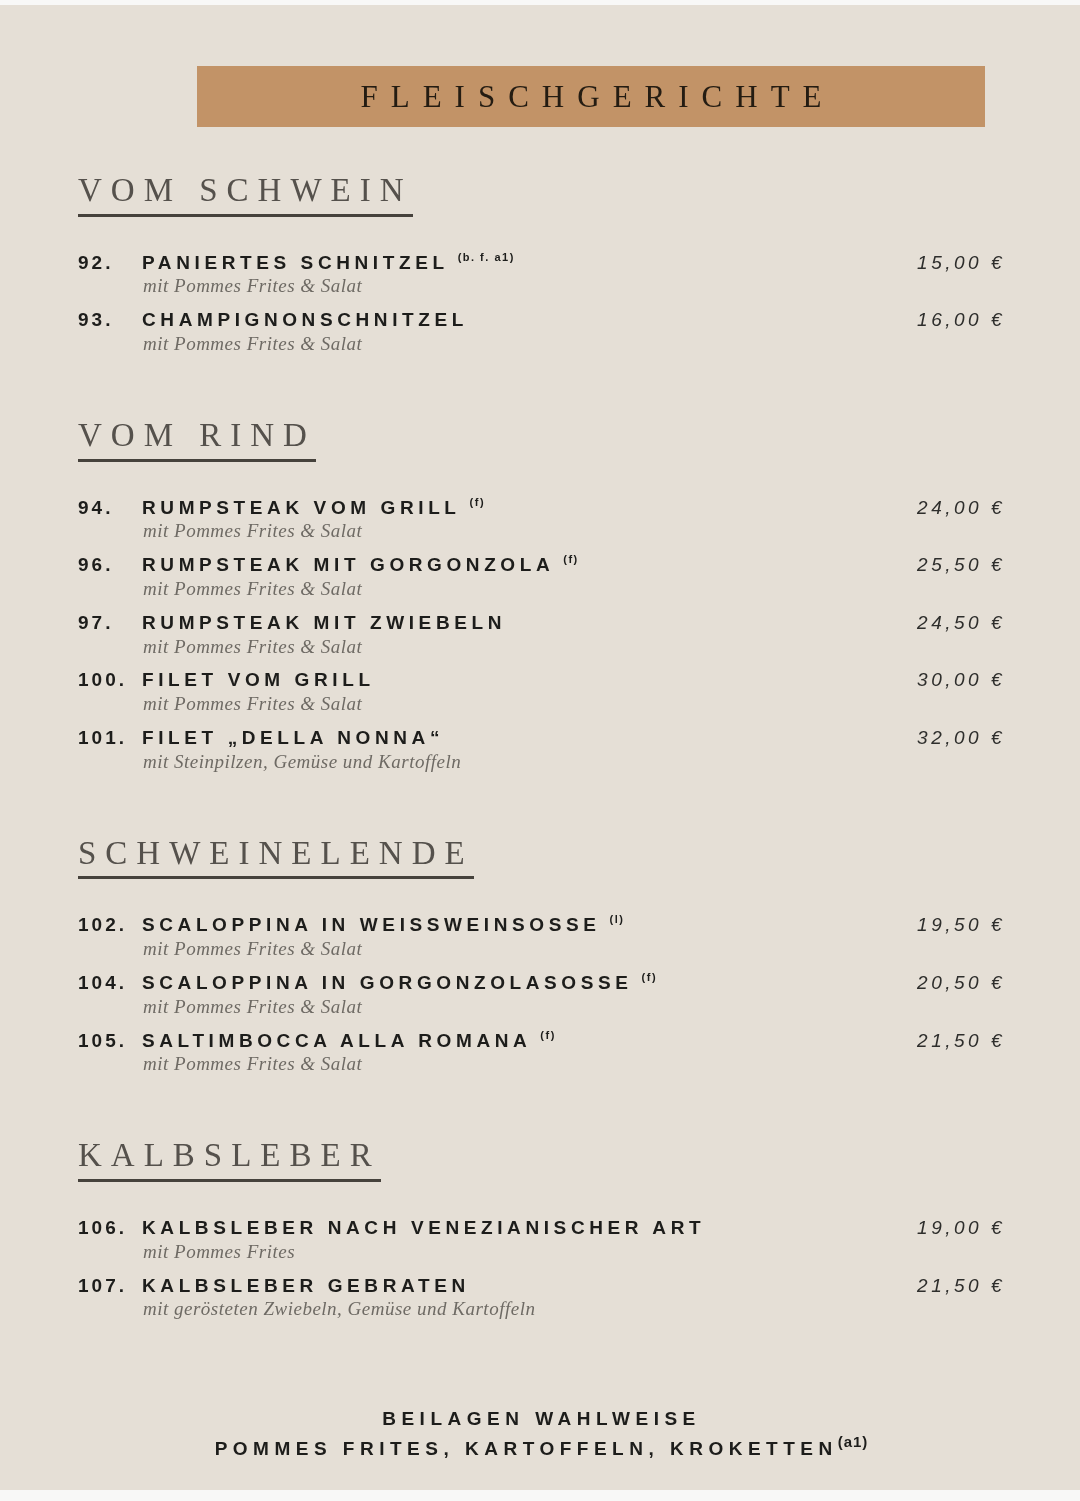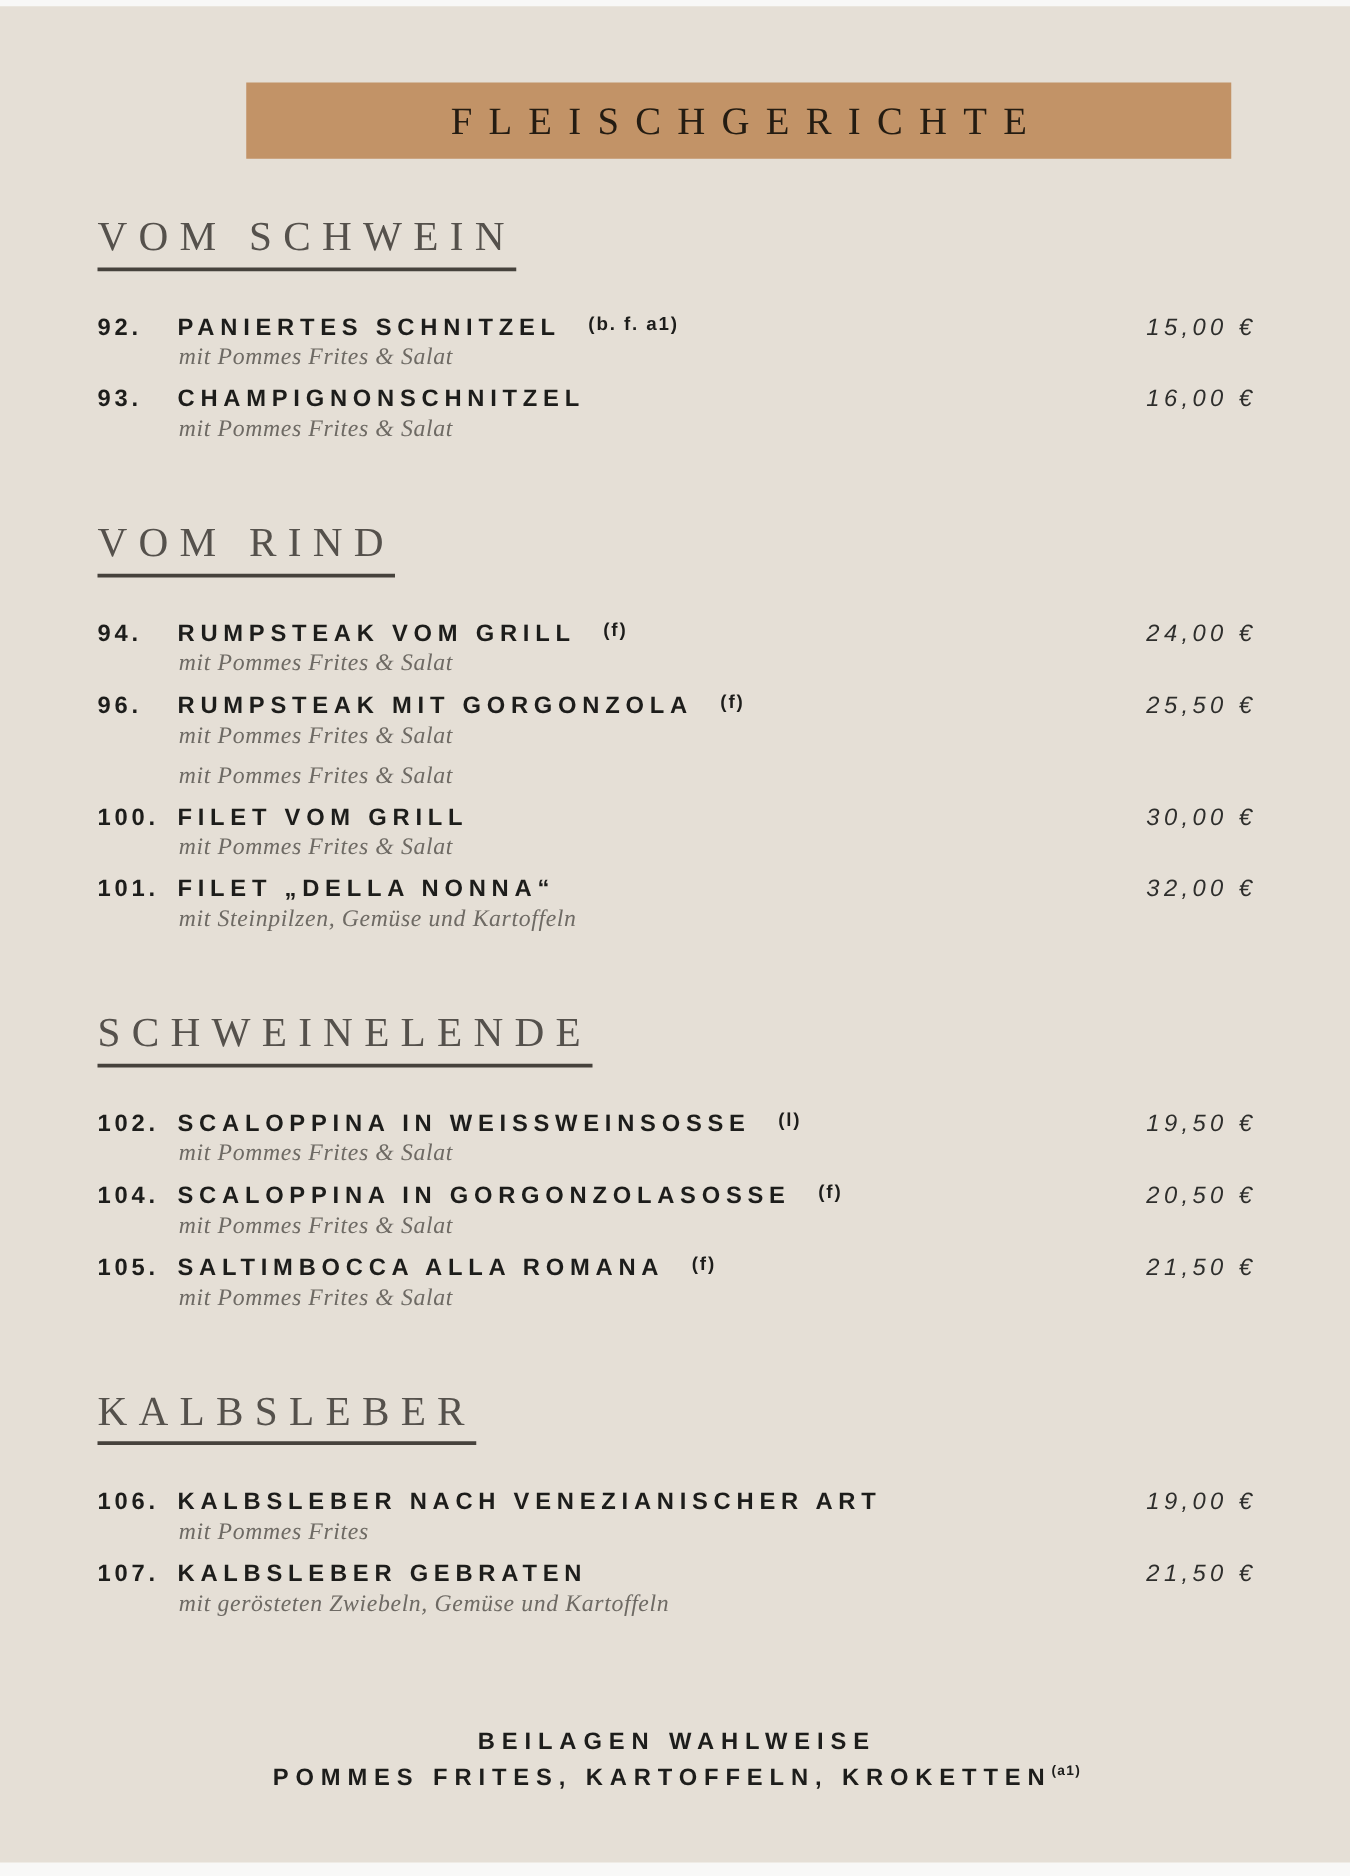--- a/index.html
+++ b/index.html
@@ -42,21 +42,21 @@
   .hpad{margin-top:52px;}
   .items{margin-top:34px;}
   .item{margin-bottom:11px;}
   .item-line{
     display:flex;align-items:flex-start;
     font-size:19px;font-weight:700;color:#1d1d1b;
     letter-spacing:4.6px;line-height:1.25;
   }
   .num{min-width:64px;letter-spacing:3px;}
   .note{
-    font-size:15px;letter-spacing:1.5px;margin-left:22px;
+    font-size:11px;letter-spacing:1.5px;margin-left:9px;
     font-weight:700;color:#1d1d1b;white-space:nowrap;
   }
   .price{
     margin-left:auto;
     font-style:italic;font-weight:500;
     font-size:19px;color:#2e2e2c;
     letter-spacing:3.5px;white-space:nowrap;
   }
   .desc{
     margin-left:65px;margin-top:2px;
@@ -65,21 +65,21 @@
     font-size:19px;color:#6e6a64;
     letter-spacing:0.5px;line-height:1.1;
   }
   .footer{
     margin-top:84px;
     text-align:center;
     font-size:19px;font-weight:700;color:#1d1d1b;
     letter-spacing:5.5px;line-height:1.55;
   }
   .footer .sup{
-    font-size:11px;letter-spacing:1px;
+    font-size:15px;letter-spacing:1px;
     position:relative;top:-8px;
   }
 </style>
 </head>
 <body>
 
 <div class="page">
 
   <div class="title-bar">
     <div class="title">FLEISCHGERICHTE</div>
@@ -126,20 +126,26 @@
         <div class="item">
           <div class="item-line">
             <span class="num">96.</span>
             <span class="name">RUMPSTEAK MIT GORGONZOLA</span>
             <span class="note">(f)</span>
             <span class="price">25,50 €</span>
           </div>
           <div class="desc">mit Pommes Frites &amp; Salat</div>
         </div>
         <div class="item">
+          <div class="item-line">
+            <span class="num">97.</span>
+            <span class="name">RUMPSTEAK MIT ZWIEBELN</span>
+            <span class="note"></span>
+            <span class="price">24,50 €</span>
+          </div>
           <div class="desc">mit Pommes Frites &amp; Salat</div>
         </div>
         <div class="item">
           <div class="item-line">
             <span class="num">100.</span>
             <span class="name">FILET VOM GRILL</span>
             <span class="note"></span>
             <span class="price">30,00 €</span>
           </div>
           <div class="desc">mit Pommes Frites &amp; Salat</div>

